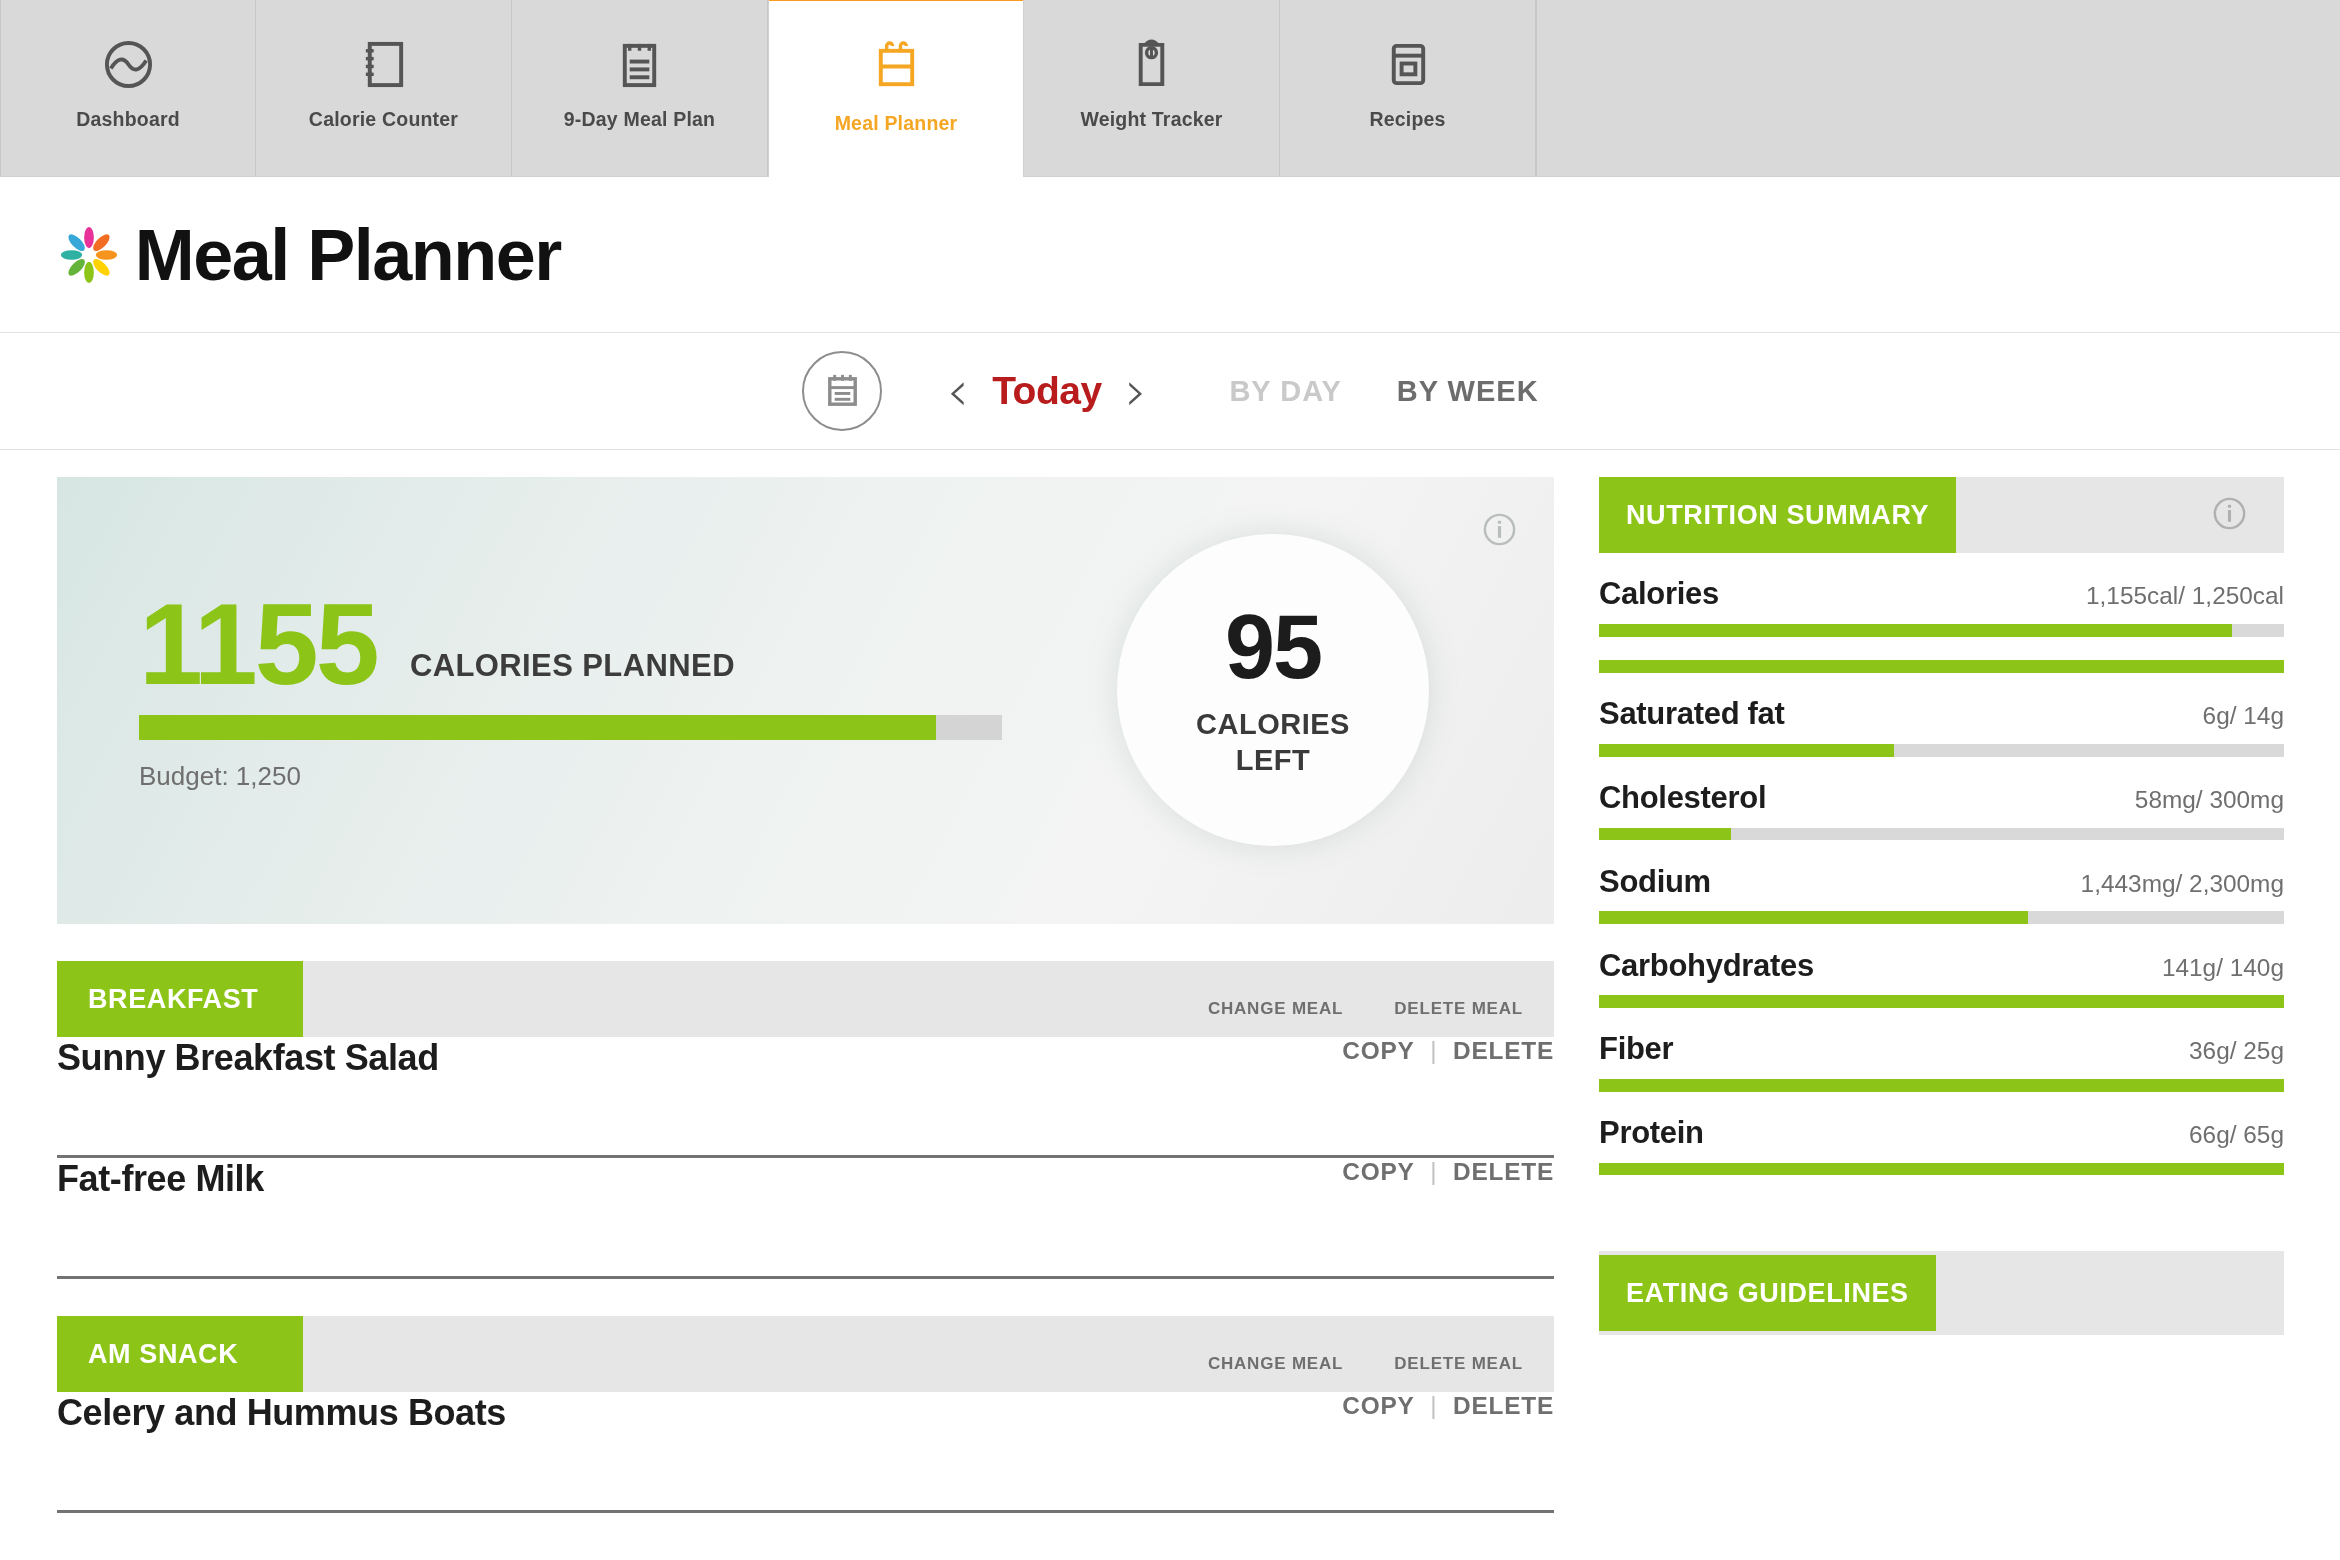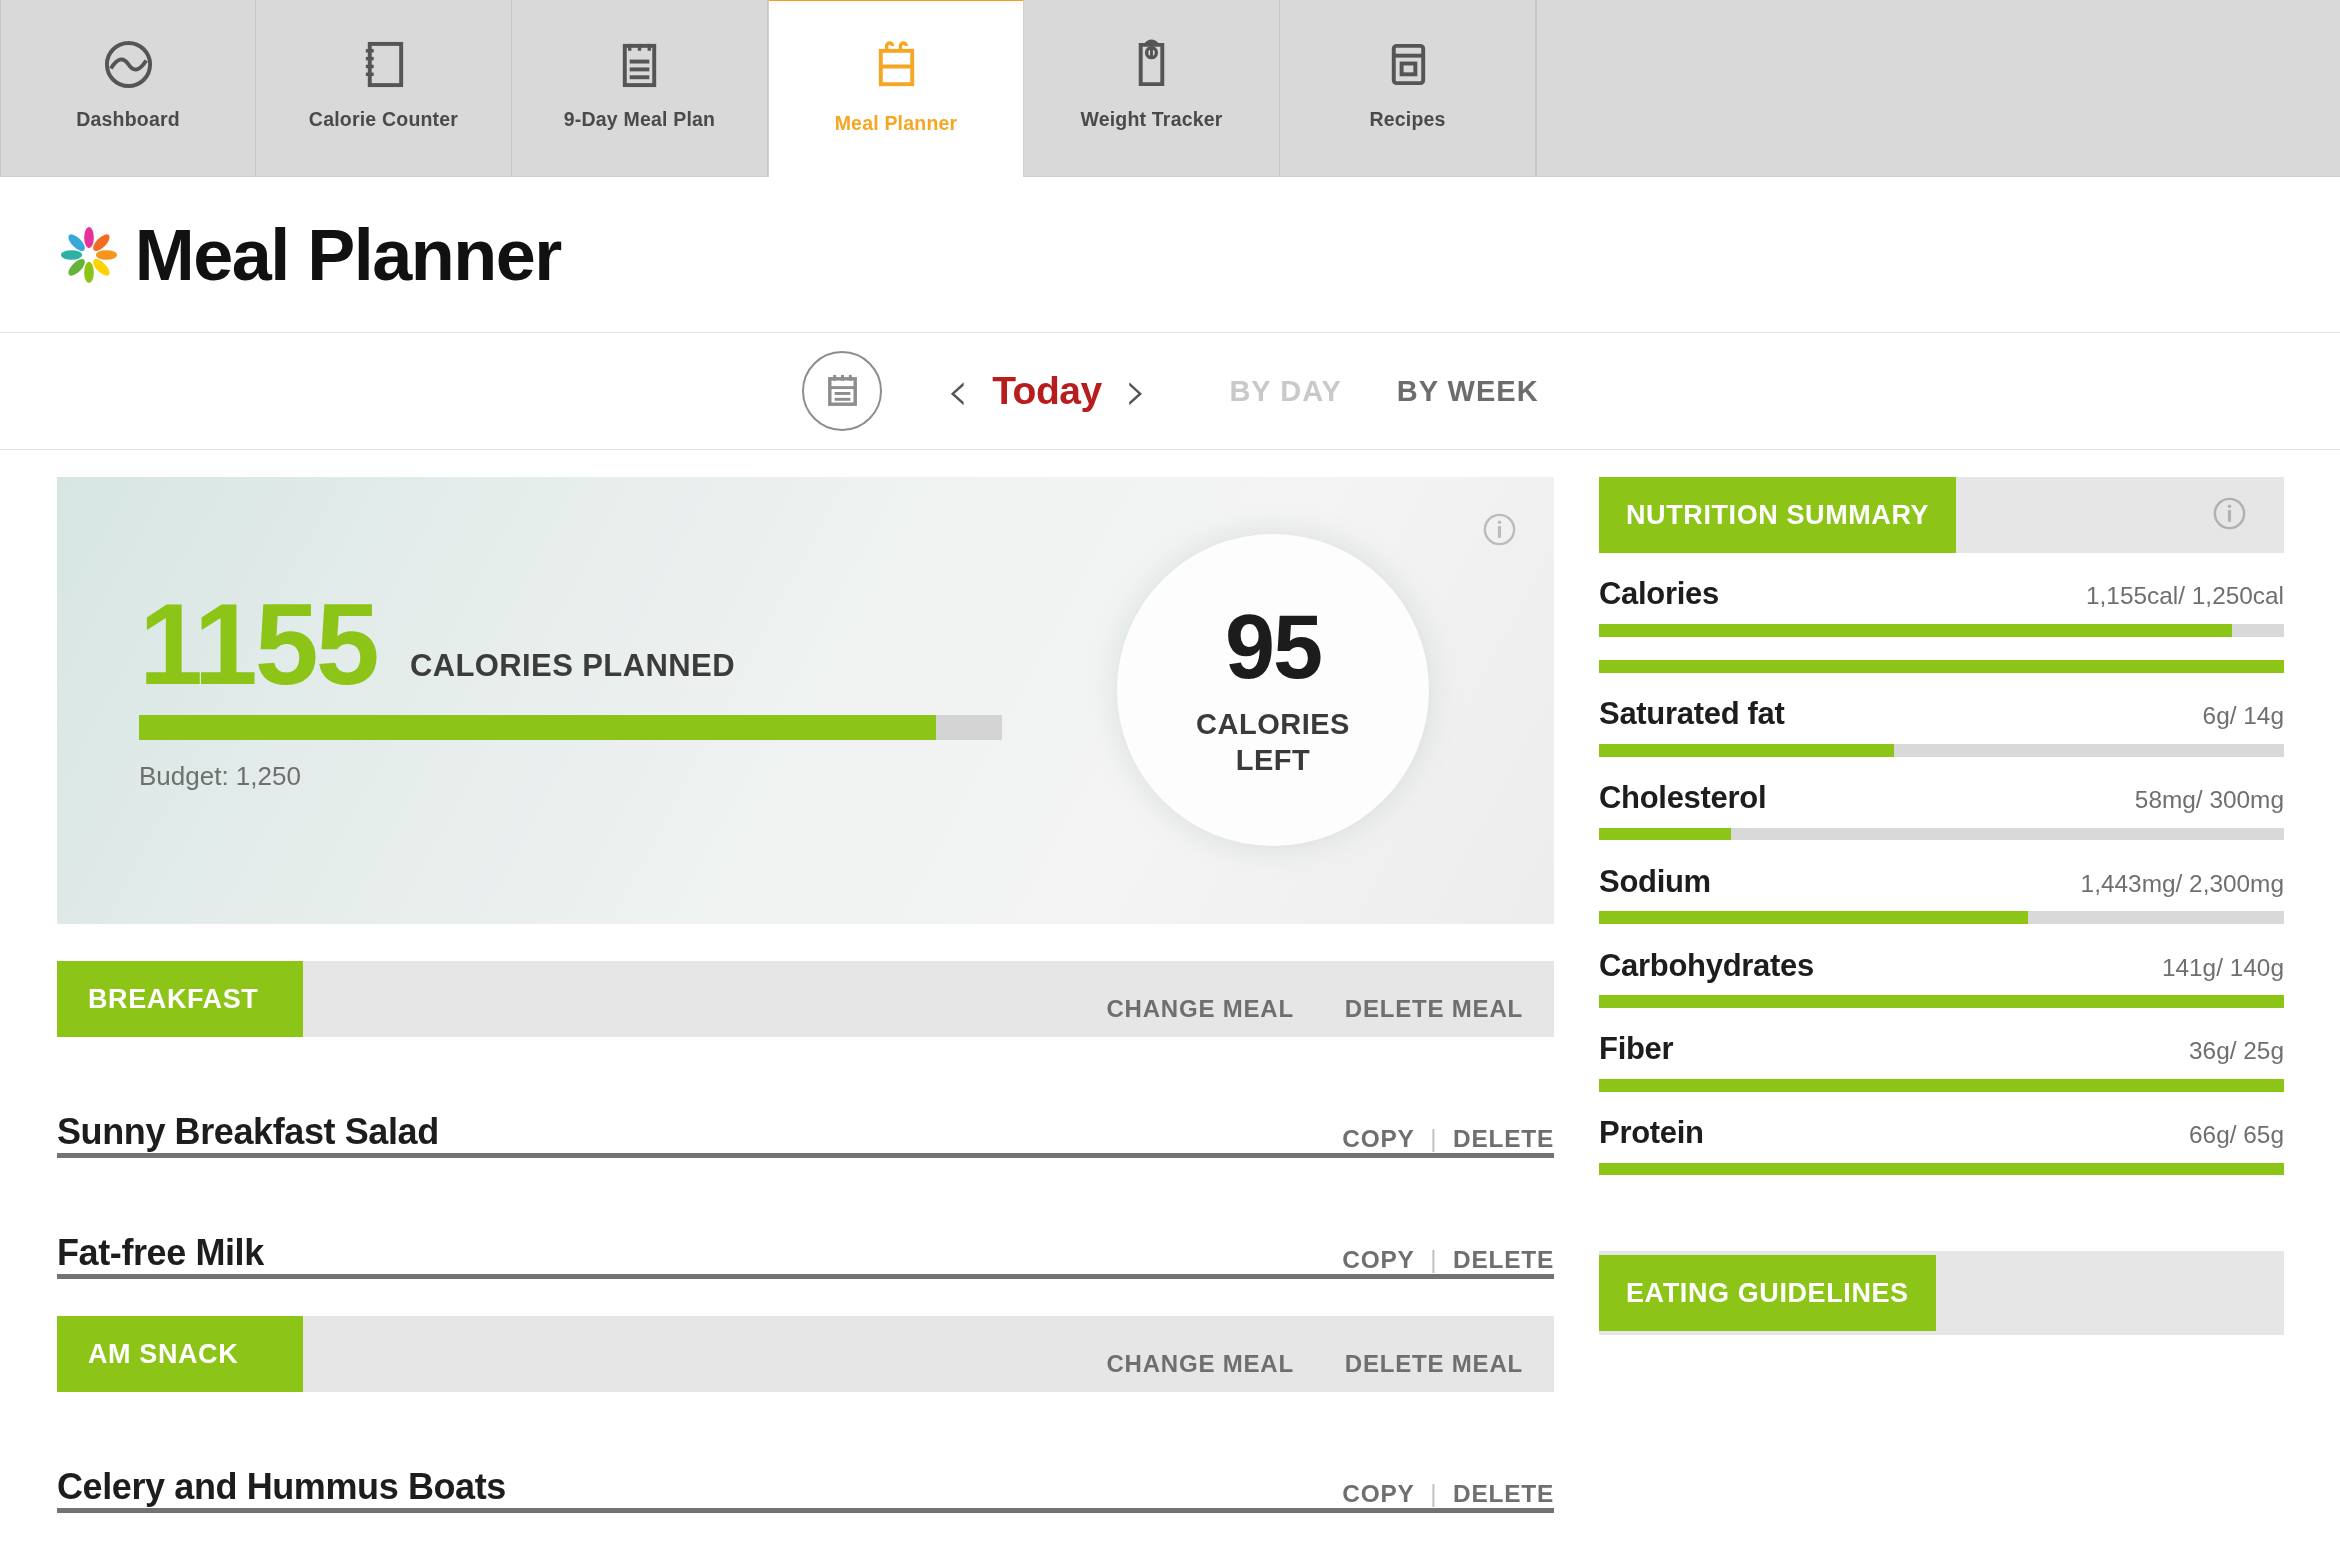--- a/index.html
+++ b/index.html
@@ -188,27 +188,27 @@
     letter-spacing: 0.6px;
     display: flex; align-items: center;
     padding: 0 31px;
   }
   .meal-actions {
     margin-left: auto;
     display: flex; gap: 51px;
     padding-right: 31px;
   }
   .meal-actions span {
-    font-size: 24px; font-weight: 600;
+    font-size: 17px; font-weight: 600;
     color: #6f6f6f; letter-spacing: 0.8px; margin-top: 20px;
   }
   .food-row {
     height: 121px;
-    display: flex; align-items: flex-end;
-    border-bottom: 5px solid #737373;
+    display: flex; align-items: flex-start;
+    border-bottom: 3px solid #737373;
   }
   .food-name {
     font-size: 36px; font-weight: 700;
     color: #1d1d1d; letter-spacing: -0.4px;
   }
   .food-actions {
     margin-left: auto;
     display: flex; align-items: center; gap: 15.6px;
   }
   .food-actions span { font-size: 24.4px; font-weight: 600; color: #6f6f6f; letter-spacing: 0.8px; }

